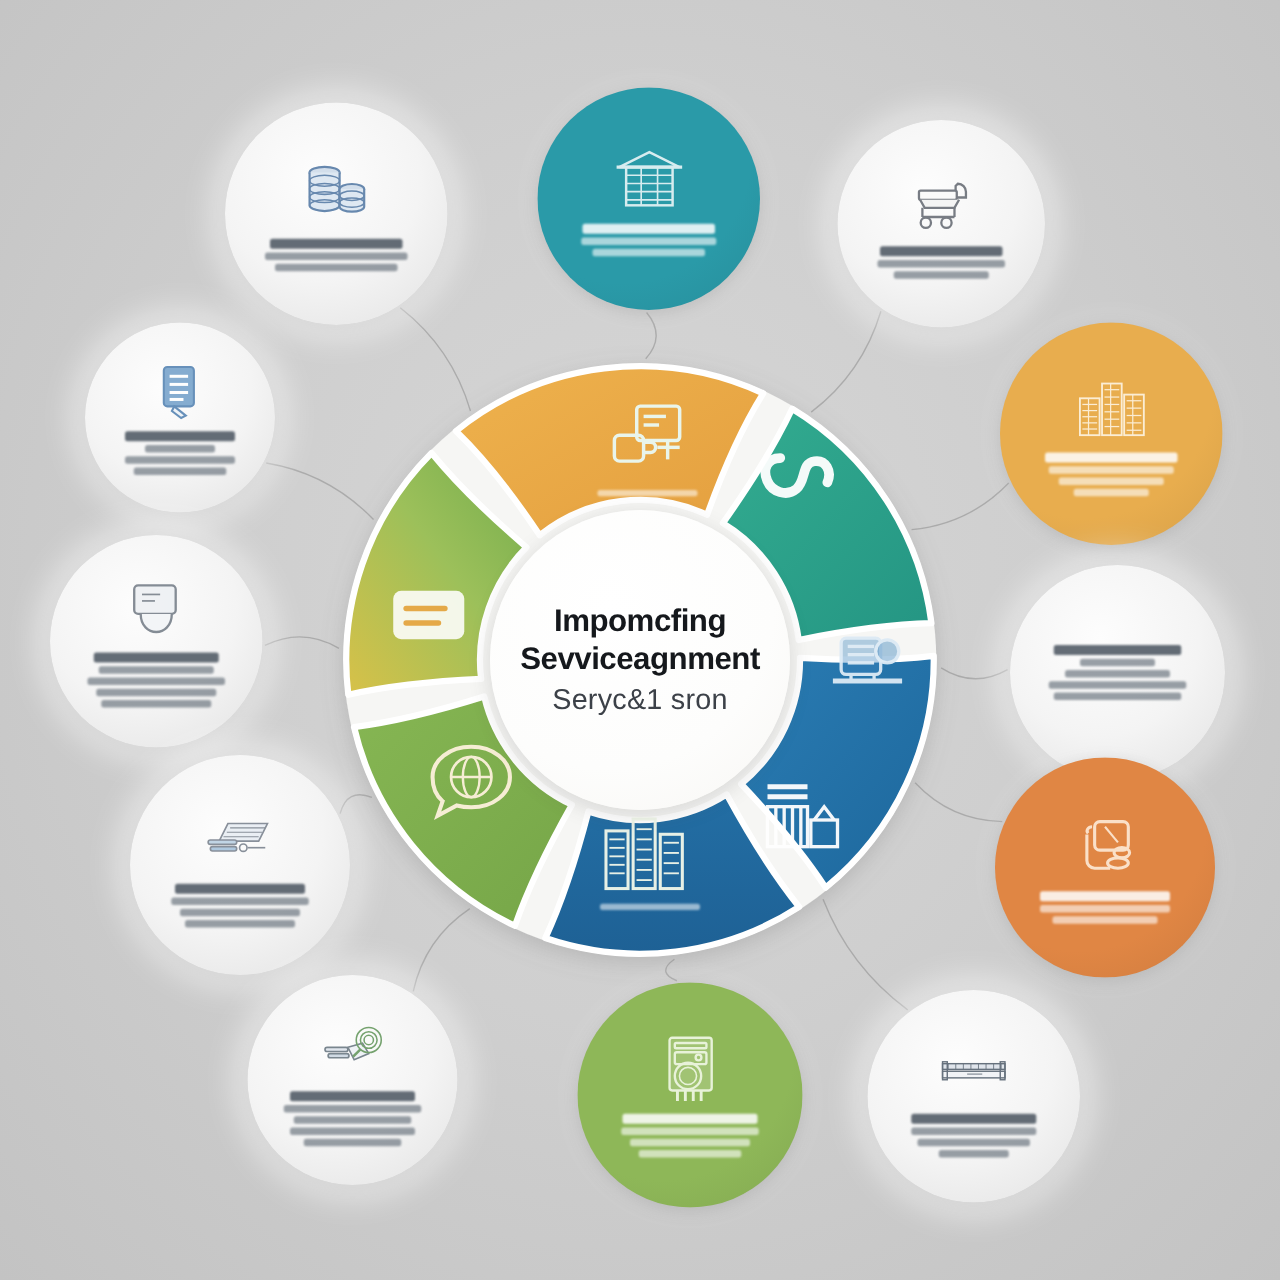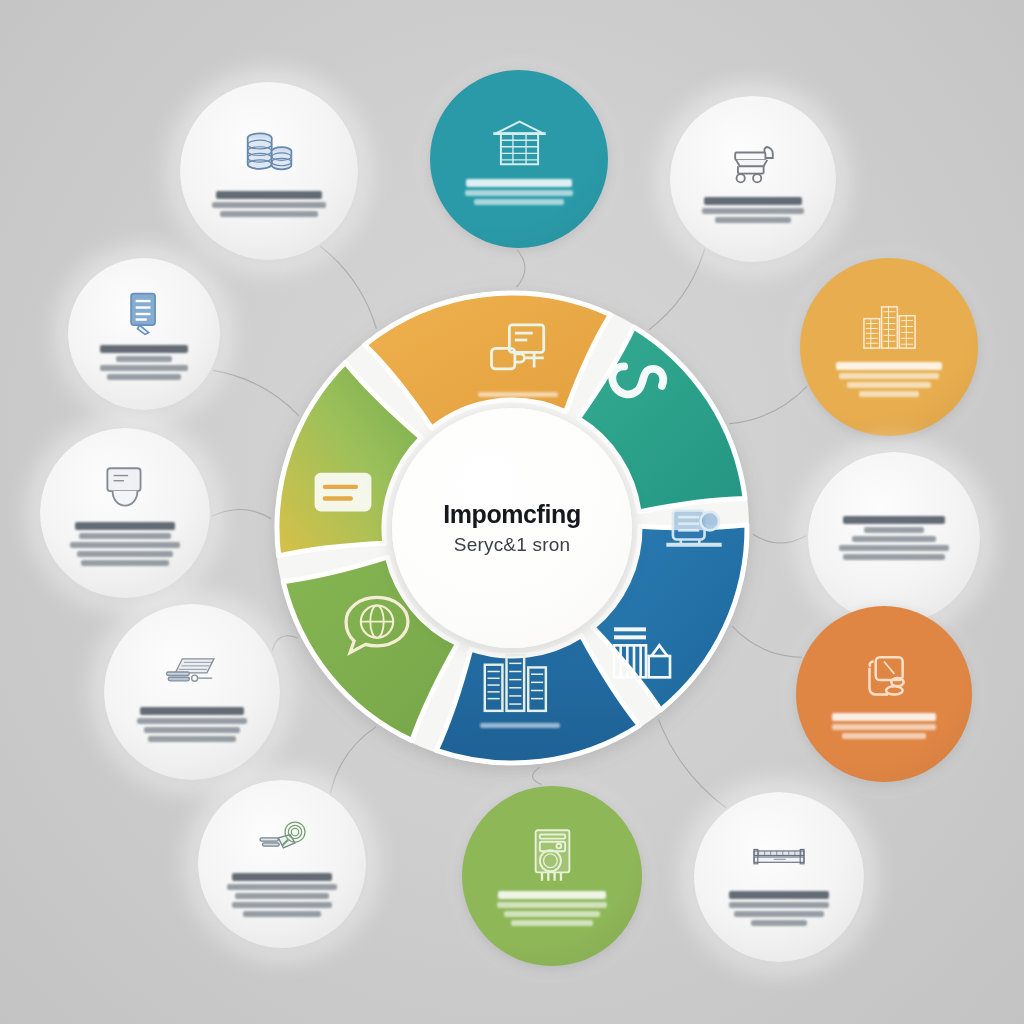--- a/index.html
+++ b/index.html
@@ -70,21 +70,21 @@
   }
   #hub .t1, #hub .t2 {
     font-weight: bold;
     font-size: 25px;
     color: #15181c;
     letter-spacing: -0.4px;
     line-height: 1.18;
     filter: blur(0.35px);
   }
   #hub .t3 {
-    font-size: 19px;
+    font-size: 23px;
     color: #3c4148;
     margin-top: 4px;
     letter-spacing: 0.2px;
     filter: blur(0.45px);
   }
 
   
   .petal-ico {
     position: absolute;
     z-index: 4;
@@ -262,20 +262,21 @@
     <svg width="74" height="70" viewBox="0 0 54 52" fill="none" stroke="#fdf1dc" stroke-width="2.4">
       <path d="M27 4c13 0 23 8 23 18s-10 18-23 18c-3 0-6-.4-8.6-1.1L7 45l3-8.6C6 33 4 28 4 22 4 12 14 4 27 4z"></path>
       <ellipse cx="27" cy="22" rx="12" ry="12" stroke-width="1.6"></ellipse>
       <ellipse cx="27" cy="22" rx="5" ry="12" stroke-width="1.4"></ellipse>
       <line x1="15" y1="22" x2="39" y2="22" stroke-width="1.4"></line>
     </svg>
   </div>
 
   <div id="hub">
     <div class="t1">Impomcfing</div>
+    <div class="t2">Sevviceagnment</div>
     <div class="t3">Seryc&amp;1 sron</div>
   </div>
 
   <div id="nodes-root">
       <div class="node light" style="left: 180px; top: 82px; width: 178px; height: 178px;">
         <div class="ico"><svg width="59" height="59" viewBox="0 0 54 54" fill="none" stroke="#5b7fa8" stroke-width="1.6">
       <ellipse cx="18" cy="11" rx="11" ry="4.2" fill="#cfdcea"></ellipse>
       <path d="M7 11v24c0 2.3 5 4.2 11 4.2s11-1.9 11-4.2V11" fill="#dce7f2"></path>
       <g stroke-width="1.1">
               <ellipse cx="18" cy="17" rx="11" ry="4"></ellipse>

